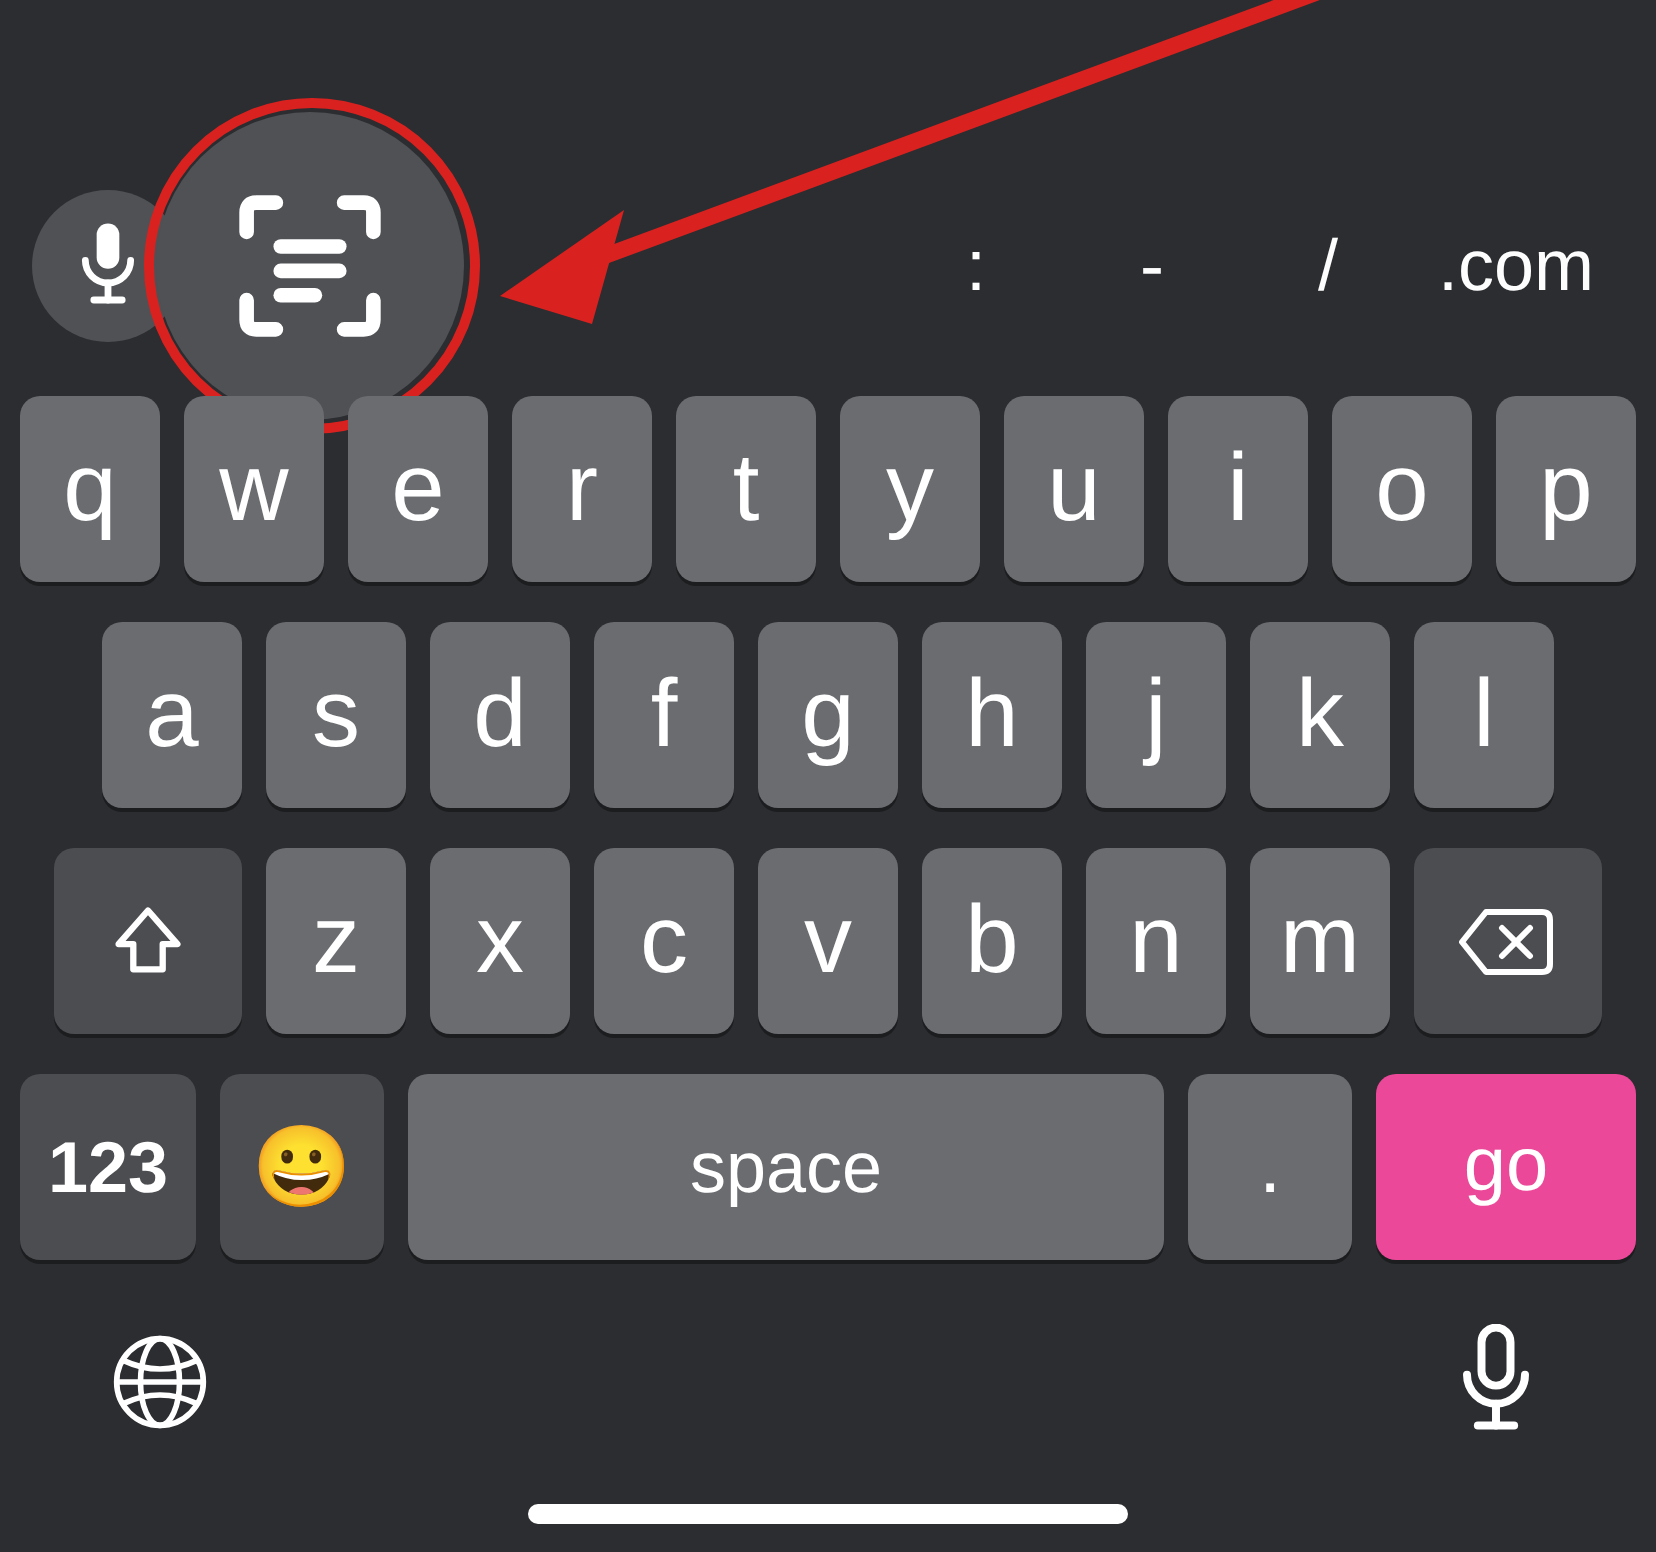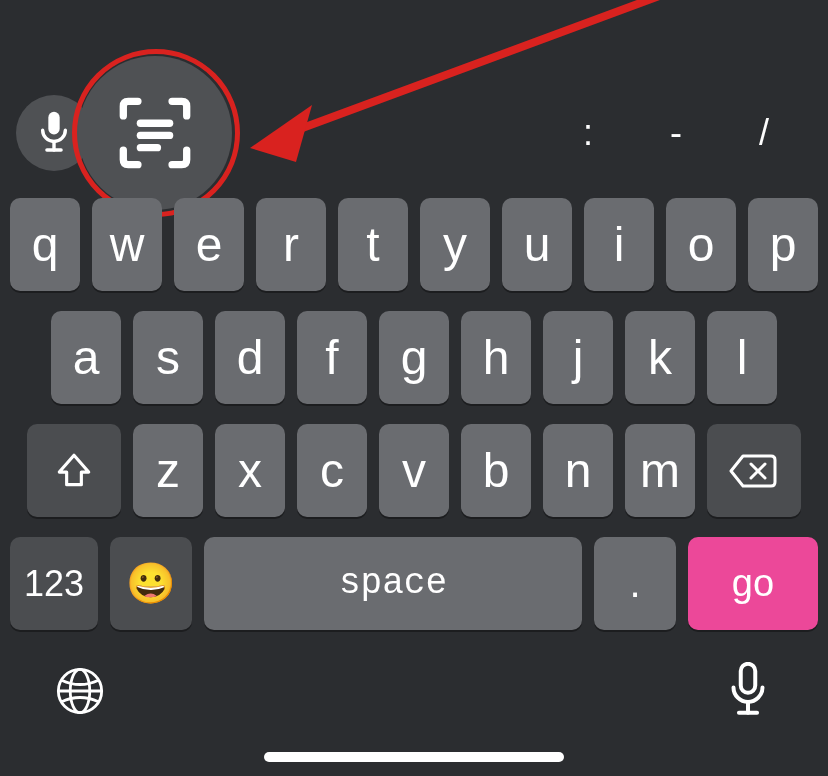--- a/index.html
+++ b/index.html
@@ -87,23 +87,23 @@
   .row1 .key { flex: 0 0 70px; }
   .row2 { padding: 0 44px; }
   .row2 .key { flex: 0 0 70px; }
   .row3 .key.letter { flex: 0 0 70px; }
   .key.fn {
     background: #4b4d50;
   }
   .key.shift { flex: 0 0 94px; }
   .key.back  { flex: 0 0 94px; }
   .row4 .key { height: 93px; }
-  .key.num   { flex: 0 0 88px; background:#4b4d50; font-size: 36px; }
+  .key.num   { flex: 0 0 88px; background:#4b4d50; font-size: 36px; font-weight: bold; }
   .key.emoji { flex: 0 0 82px; background:#4b4d50; font-size: 40px; }
-  .key.space { flex: 1 1 auto; background:#6a6c70; font-size: 36px; font-family: Liberation Mono, monospace; }
+  .key.space { flex: 1 1 auto; background:#6a6c70; font-size: 36px; }
   .key.dot   { flex: 0 0 82px; background:#6a6c70; font-size: 40px; }
   .key.go    { flex: 0 0 130px; background:#ec4899; font-size: 38px; }
 
   
   .bottombar {
     position: absolute;
     left: 0; right: 0; bottom: 0;
     height: 145px;
   }
   .globe-btn {
@@ -166,20 +166,21 @@
       </svg>
     </span>
   </div>
 
   <div class="scan-highlight"></div>
 
   <div class="shortcuts">
     <div class="shortcut">:</div>
     <div class="shortcut">-</div>
     <div class="shortcut">/</div>
+    <div class="shortcut wide">.com</div>
   </div>
 </div>
 
 <svg class="arrow-svg" viewBox="0 0 450 190">
   <defs>
     <marker id="ah" markerWidth="14" markerHeight="12" refX="3" refY="6" orient="auto">
       <path d="M0 0 L14 6 L0 12 Z" fill="#d9221f"></path>
     </marker>
   </defs>
   <line x1="440" y1="2" x2="40" y2="150" stroke="#d9221f" stroke-width="8" stroke-linecap="round"></line>

